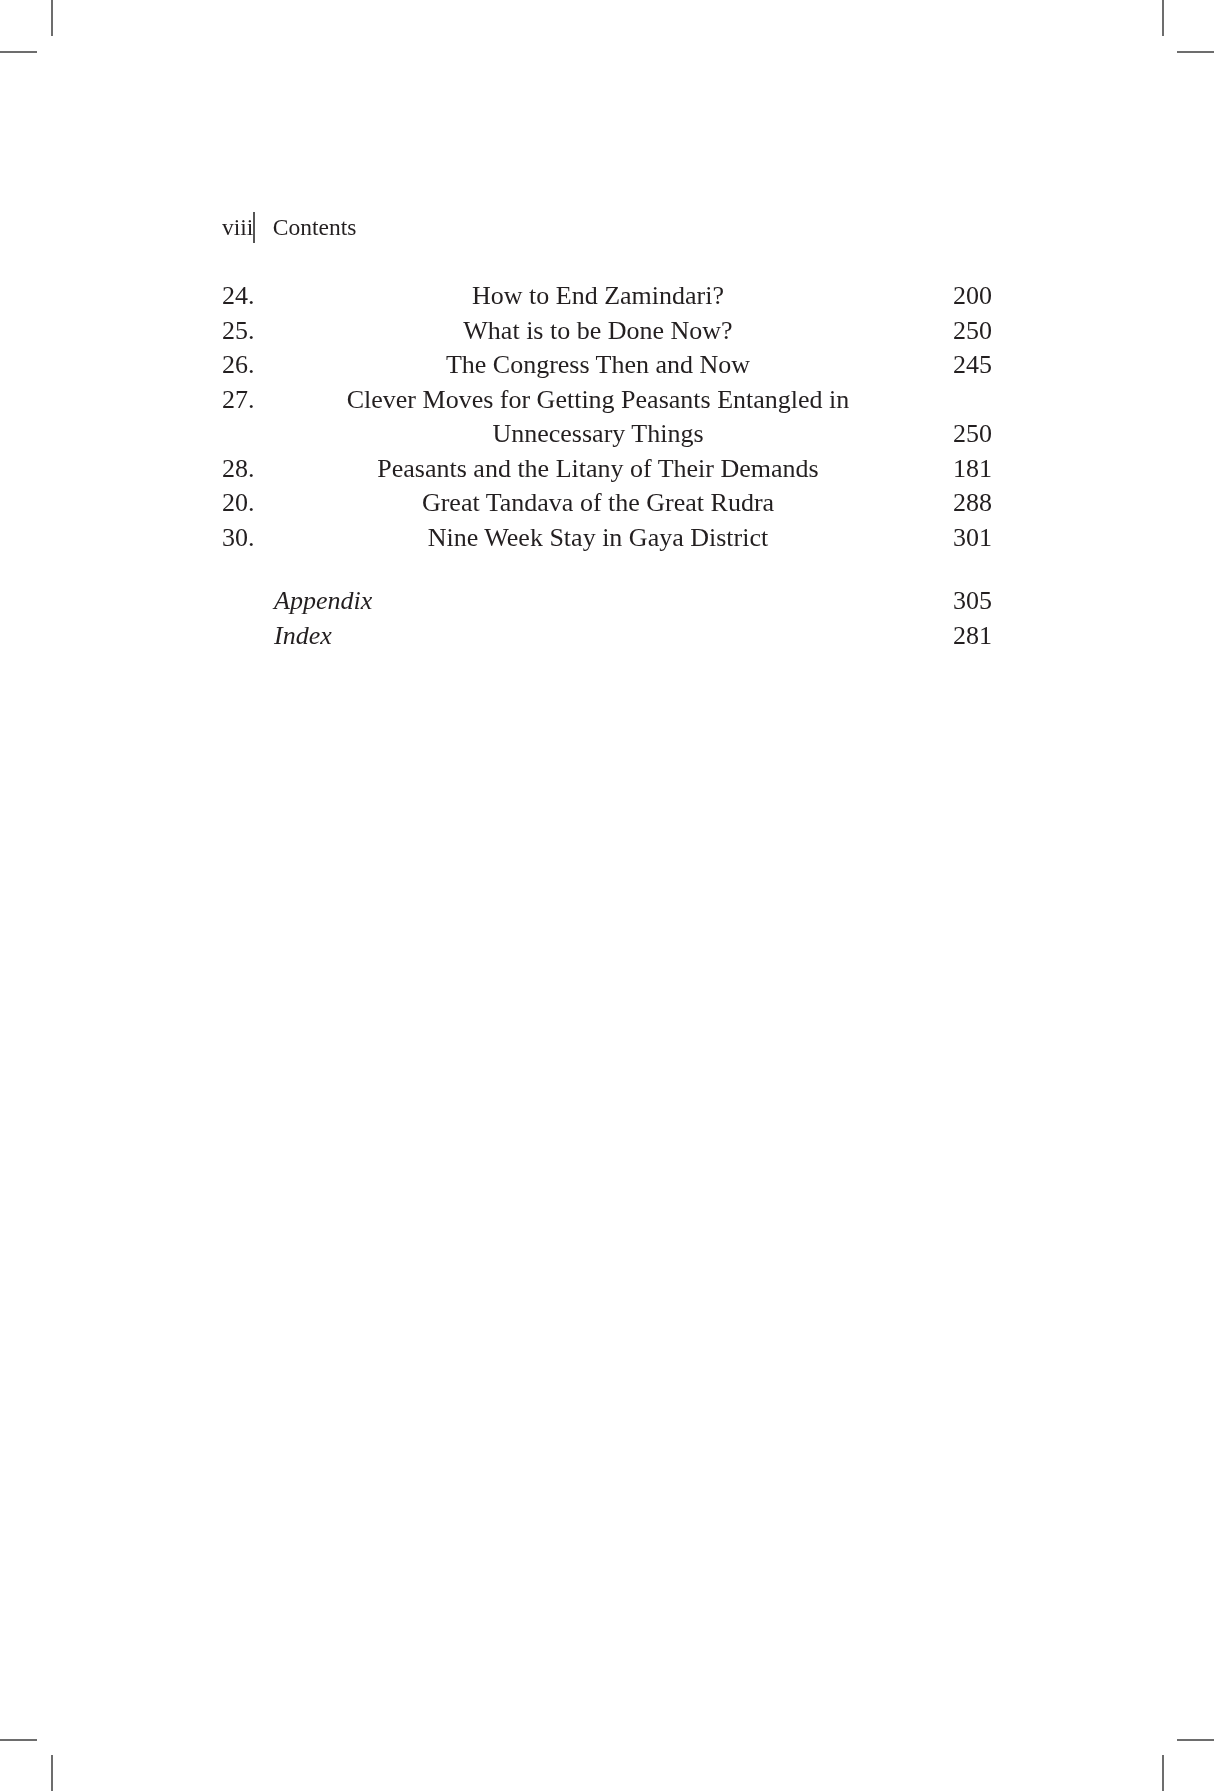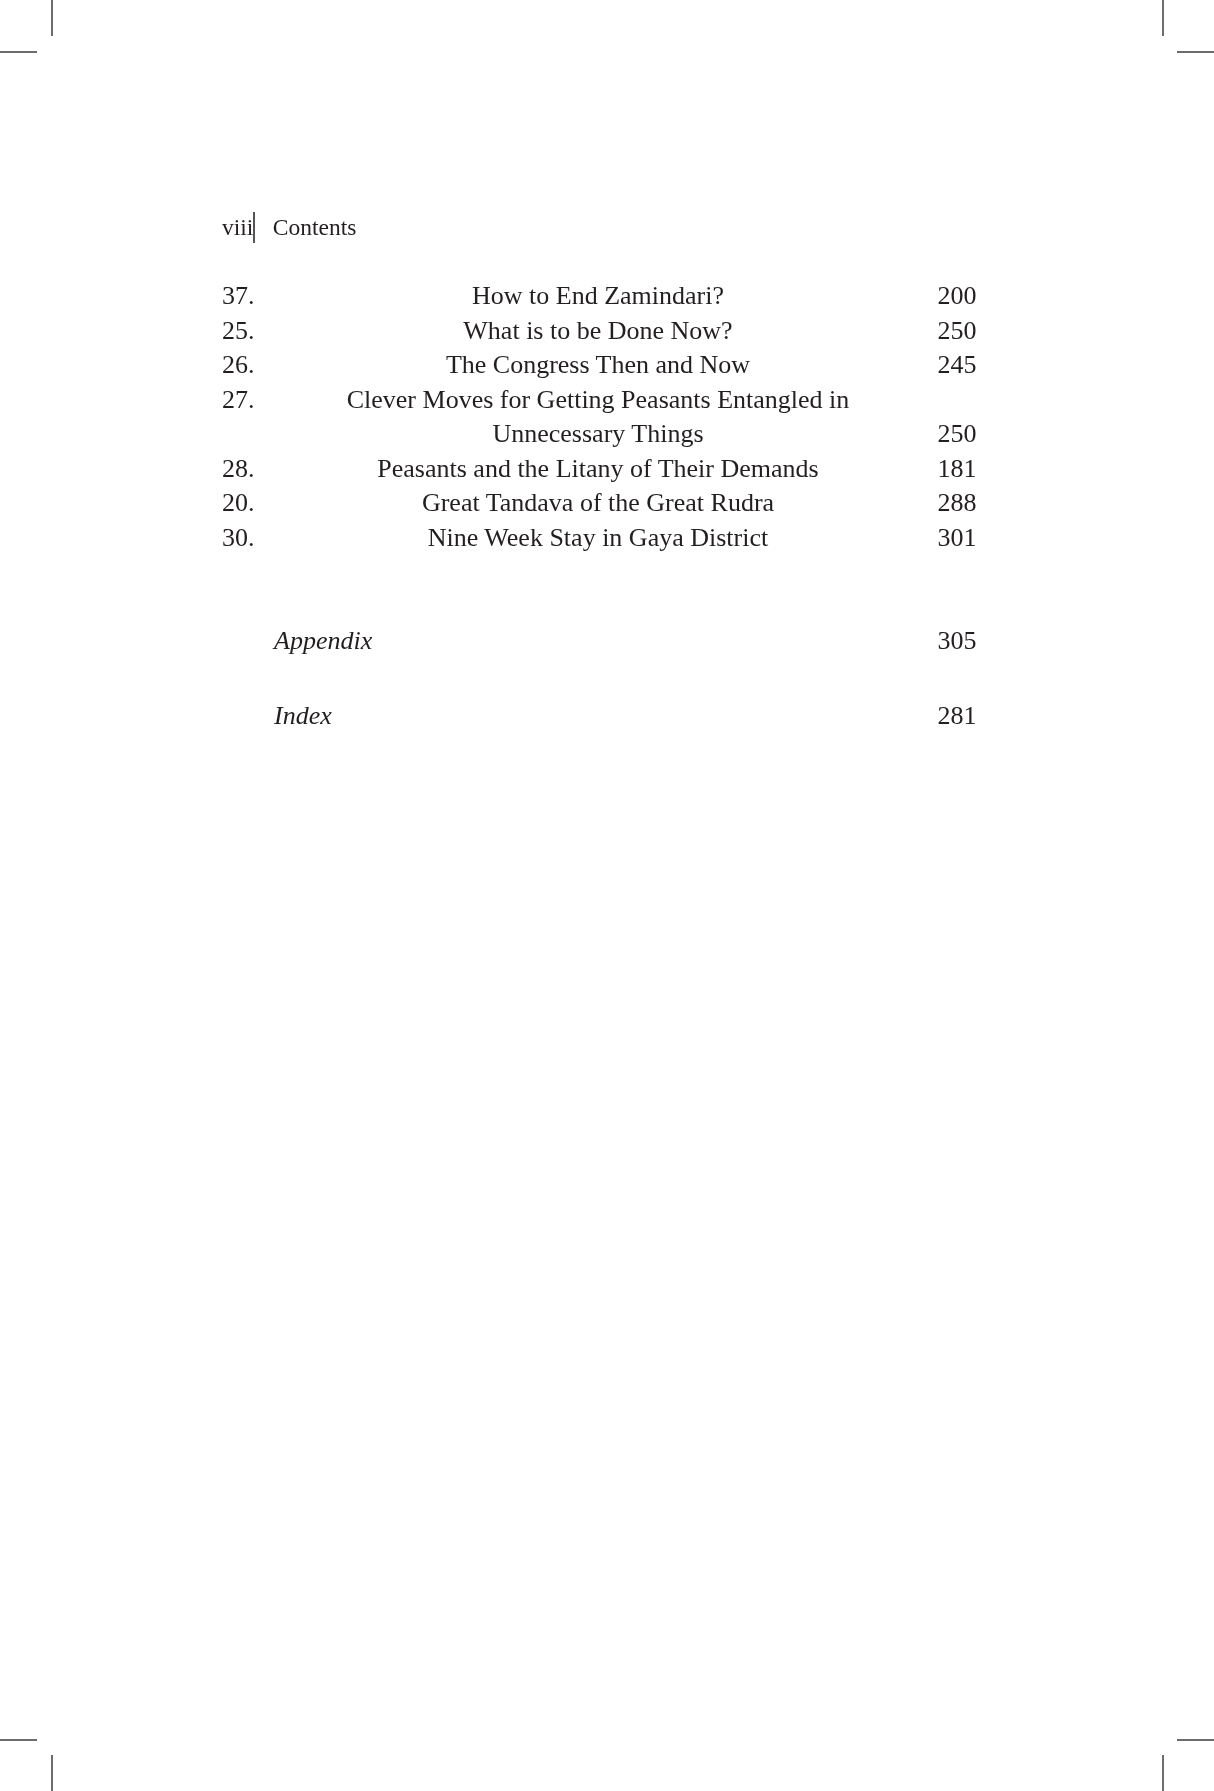--- a/index.html
+++ b/index.html
@@ -57,24 +57,24 @@
       width: 52px;
       flex: 0 0 52px;
     }
     .toc-title {
       flex: 1 1 auto;
     }
     .toc-title .line { display: block; text-align: center; }
     .toc-page {
       width: 70px;
       flex: 0 0 70px;
-      text-align: center;
+      text-align: right;
     }
     .toc-gap { height: 29px; }
-    .toc-row.matter .toc-title { font-style: italic; margin-top: 40px; }
+    .toc-row.matter .toc-title { font-style: italic; }
   </style>
 </head>
 <body>
 
 <div class="crop v" style="left:51px; top:0;"></div>
 <div class="crop h" style="left:0; top:51px;"></div>
 <div class="crop v" style="left:1162px; top:0;"></div>
 <div class="crop h" style="left:1177px; top:51px;"></div>
 <div class="crop h" style="left:0; top:1739px;"></div>
 <div class="crop v" style="left:51px; top:1755px;"></div>
@@ -82,21 +82,21 @@
 <div class="crop v" style="left:1162px; top:1755px;"></div>
 
 <div class="running-head">
   <span class="folio">viii</span>
   <span class="rule"></span>
   <span class="rh-title">Contents</span>
 </div>
 
 <div class="toc">
   <div class="toc-row">
-    <span class="toc-num">37.</span>
+    <span class="toc-num">24.</span>
     <span class="toc-title">
       <span class="line">How to End Zamindari?</span>
     </span>
     <span class="toc-page">200</span>
   </div>
   <div class="toc-row">
     <span class="toc-num">25.</span>
     <span class="toc-title">
       <span class="line">What is to be Done Now?</span>
     </span>

